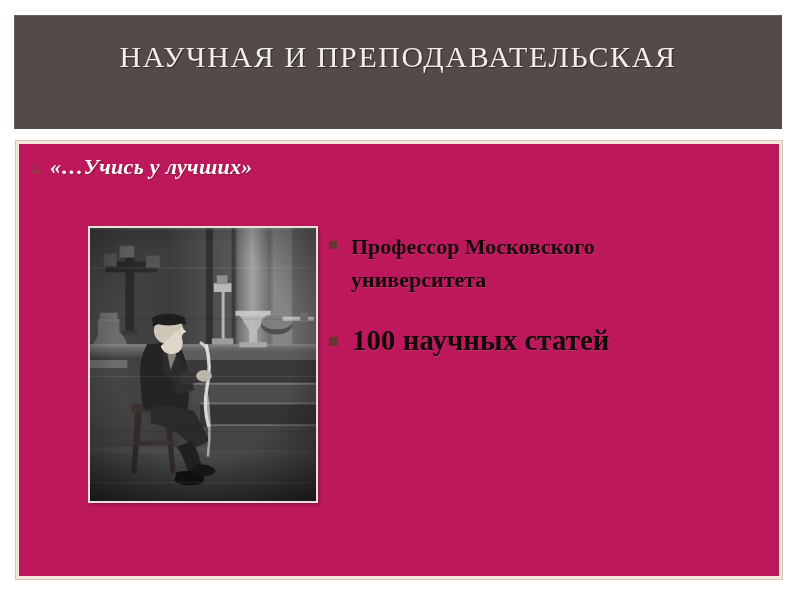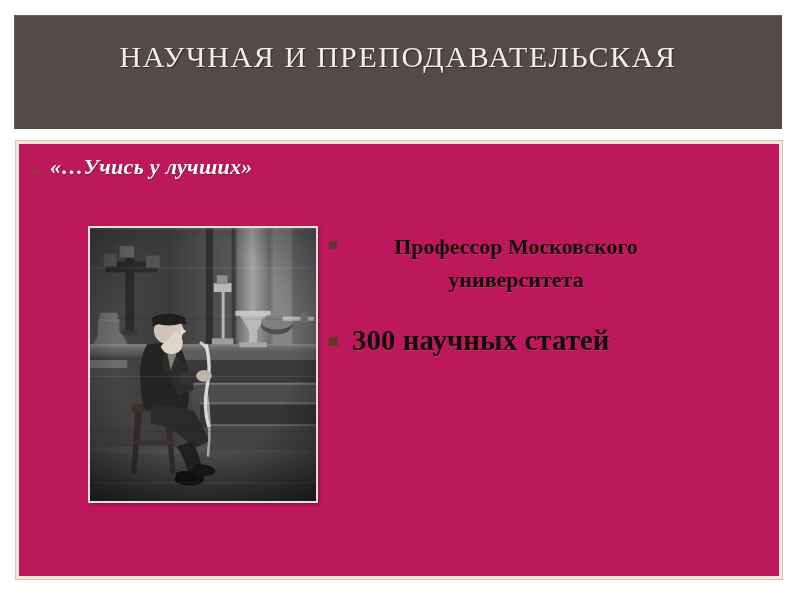--- a/index.html
+++ b/index.html
@@ -122,21 +122,20 @@
     width: 100%;
     height: 100%;
   }
 
   
   #bullet-list {
     position: absolute;
     left: 310px;
     top: 86px;
     width: 420px;
-    text-align: center;
   }
   .bullet-item {
     display: flex;
     align-items: flex-start;
     margin-bottom: 26px;
   }
   .bullet-sq {
     width: 8px;
     height: 8px;
     background: #63392B;
@@ -309,18 +308,18 @@
       </svg>
     </div>
 
     <div id="bullet-list">
       <div class="bullet-item size-md">
         <span class="bullet-sq"></span>
         <span class="bullet-txt">Профессор Московского университета</span>
       </div>
       <div class="bullet-item size-lg">
         <span class="bullet-sq"></span>
-        <span class="bullet-txt">300 научных статей</span>
+        <span class="bullet-txt">100 научных статей</span>
       </div>
     </div>
 
   </div>
 </div>
 
 </body></html>

